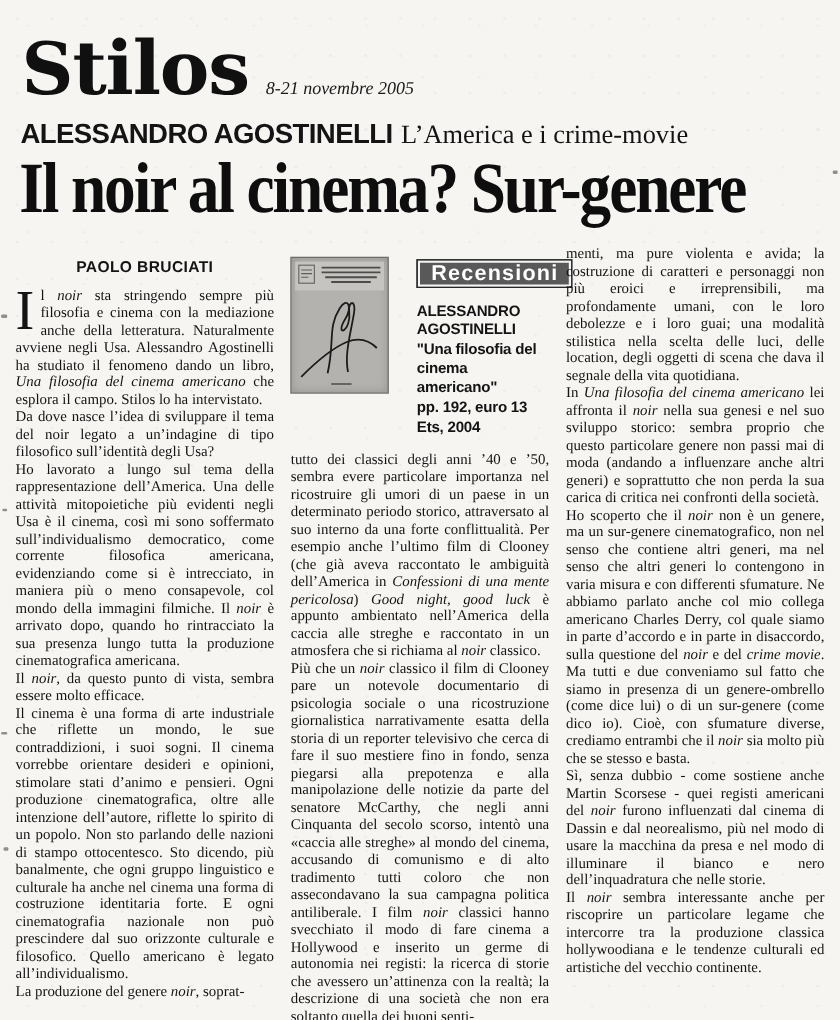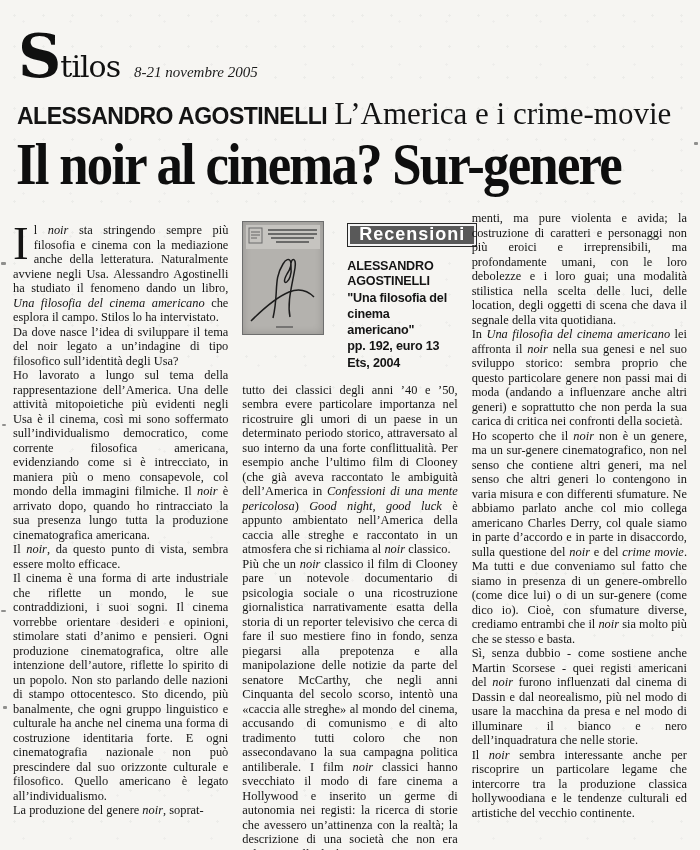--- a/index.html
+++ b/index.html
@@ -13,26 +13,26 @@
       radial-gradient(circle, rgba(80,80,80,0.055) 1px, transparent 1.3px),
       radial-gradient(circle, rgba(60,60,60,0.04) 1px, transparent 1.3px);
     background-size:29px 31px,47px 43px;
     color:#141414;
     font-family:"Liberation Serif", serif;
   }
   
   .masthead{display:flex;align-items:flex-end;gap:14px;padding:26px 0 0 18px;}
   .logo{white-space:nowrap;line-height:1;letter-spacing:-1px;color:#101010;}
   .logo-s{font-family:"DejaVu Serif", serif;font-weight:700;font-size:60px;}
-  .logo-rest{font-family:"DejaVu Serif", serif;font-weight:400;font-size:30px;margin-top:40px;}
+  .logo-rest{font-family:"DejaVu Serif", serif;font-weight:700;font-size:62px;margin-top:40px;}
   .issue-date{font-size:15px;padding-bottom:5px;color:#1a1a1a;font-style:italic;}
   
   .kicker{padding:10px 0 0 17px;white-space:nowrap;}
   .kicker-author{font-family:"Liberation Sans", sans-serif;font-weight:700;font-size:23px;letter-spacing:-0.5px;}
-  .kicker-topic{font-size:31px;margin-left:7px;}
+  .kicker-topic{font-size:22px;margin-left:7px;}
   
   .headline{
     margin:2px 0 0 16px;
     font-weight:700;font-size:60px;line-height:1.02;
     letter-spacing:-2px;white-space:nowrap;
     transform:scaleX(0.88);transform-origin:left center;
     color:#0e0e0e;
   }
   
   .columns{display:flex;gap:14px;padding:16px 13px 0;}
@@ -84,20 +84,21 @@
 
   <div class="kicker">
     <span class="kicker-author">ALESSANDRO AGOSTINELLI</span><span class="kicker-topic">L’America e i crime-movie</span>
   </div>
 
   <h1 class="headline">Il noir al cinema? Sur-genere</h1>
 
   <div class="columns">
 
     <div class="col col-1">
+      <div class="byline">PAOLO BRUCIATI</div>
       <div class="col-body">
           <p class="para"><span class="dropcap">I</span><span>l </span><span class="i">noir</span><span> sta stringendo sempre più filosofia e cinema con la mediazione anche della letteratura. Naturalmente avviene negli Usa. Alessandro Agostinelli ha studiato il fenomeno dando un libro, </span><span class="i">Una filosofia del cinema americano</span><span> che esplora il campo. Stilos lo ha intervistato.</span></p>
           <p class="para q"><span>Da dove nasce l’idea di sviluppare il tema del noir legato a un’indagine di tipo filosofico sull’identità degli Usa?</span></p>
           <p class="para"><span>Ho lavorato a lungo sul tema della rappresentazione dell’America. Una delle attività mitopoietiche più evidenti negli Usa è il cinema, così mi sono soffermato sull’individualismo democratico, come corrente filosofica americana, evidenziando come si è intrecciato, in maniera più o meno consapevole, col mondo della immagini filmiche. Il </span><span class="i">noir</span><span> è arrivato dopo, quando ho rintracciato la sua presenza lungo tutta la produzione cinematografica americana.</span></p>
           <p class="para q"><span>Il </span><span class="i">noir</span><span>, da questo punto di vista, sembra essere molto efficace.</span></p>
           <p class="para"><span>Il cinema è una forma di arte industriale che riflette un mondo, le sue contraddizioni, i suoi sogni. Il cinema vorrebbe orientare desideri e opinioni, stimolare stati d’animo e pensieri. Ogni produzione cinematografica, oltre alle intenzione dell’autore, riflette lo spirito di un popolo. Non sto parlando delle nazioni di stampo ottocentesco. Sto dicendo, più banalmente, che ogni gruppo linguistico e culturale ha anche nel cinema una forma di costruzione identitaria forte. E ogni cinematografia nazionale non può prescindere dal suo orizzonte culturale e filosofico. Quello americano è legato all’individualismo.</span></p>
           <p class="para q"><span>La produzione del genere </span><span class="i">noir</span><span>, soprat-</span></p>
         </div>
     </div>
 

